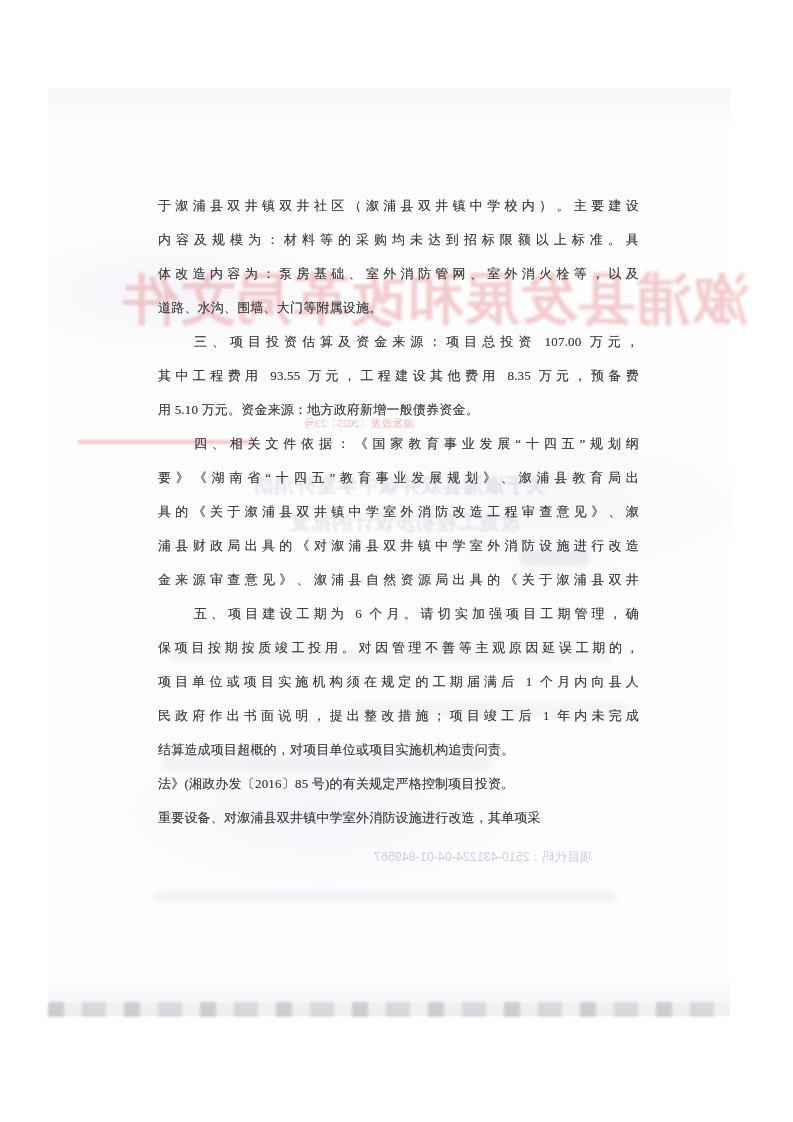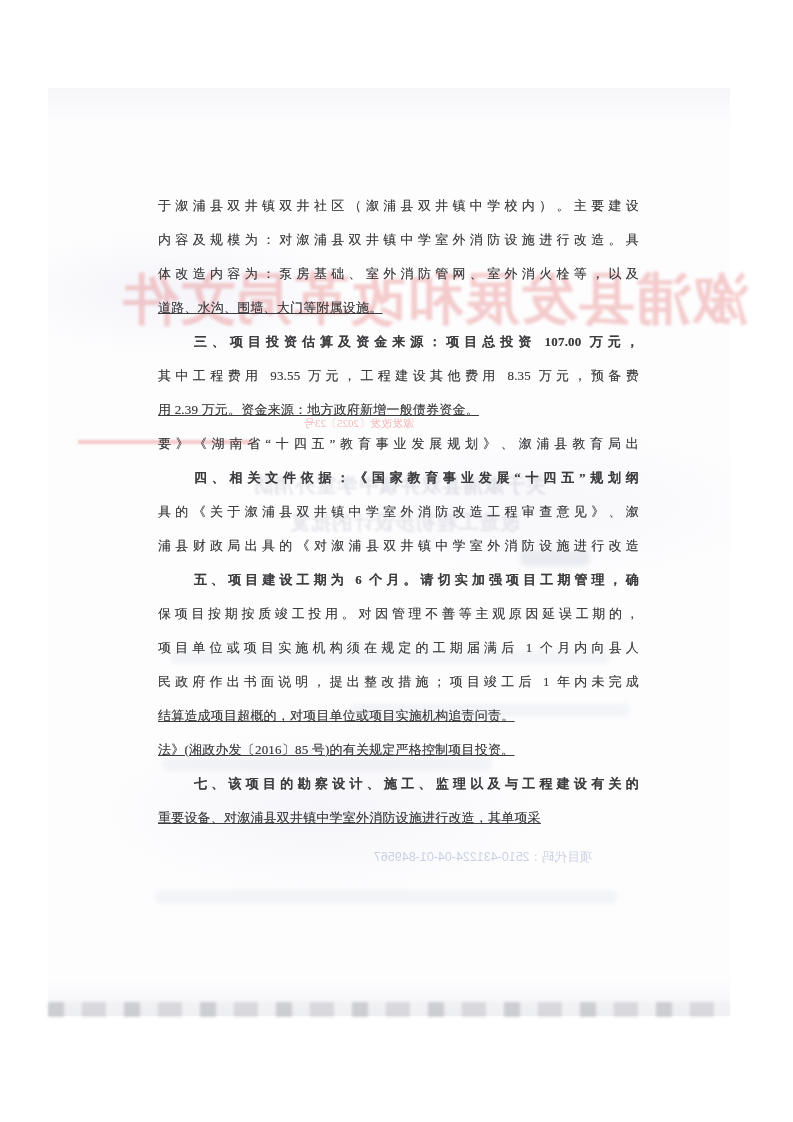--- a/index.html
+++ b/index.html
@@ -54,22 +54,22 @@
     color: #3c3c3e;
     letter-spacing: 0.2px;
     text-shadow: 0 0 0.5px rgba(70,70,75,0.55);
   }
   .tline {
     height: 34px;
     text-align: justify;
     text-align-last: justify;
     overflow: visible;
   }
-  .tline.pl { text-align-last: left; text-decoration: underline; }
-  .tline.ind { text-indent: 36px; font-weight: bold; }
+  .tline.pl { text-align-last: left; }
+  .tline.ind { text-indent: 36px; }
 
   
   .mir { transform: scaleX(-1); position: absolute; white-space: nowrap; pointer-events: none; }
   .bleed-red-header {
     left: 150px;
     top: 262px;
     width: 598px;
     font-size: 56px;
     font-weight: 700;
     font-family: "Liberation Sans", "DejaVu Sans", sans-serif;
@@ -163,33 +163,33 @@
   <div class="mir bleed-code">项目代码：2510-431224-04-01-849567</div>
 
   <div class="ghost g1"></div>
   <div class="ghost g2"></div>
   <div class="ghost g3"></div>
   <div class="ghost g4"></div>
   <div class="ghost g5"></div>
 
   <div class="textblock">
       <div class="tline">于溆浦县双井镇双井社区（溆浦县双井镇中学校内）。主要建设</div>
-      <div class="tline">内容及规模为：对溆浦县双井镇中学室外消防设施进行改造。具</div>
+      <div class="tline">内容及规模为：材料等的采购均未达到招标限额以上标准。具</div>
       <div class="tline">体改造内容为：泵房基础、室外消防管网、室外消火栓等，以及</div>
       <div class="tline pl">道路、水沟、围墙、大门等附属设施。</div>
       <div class="tline ind">三、项目投资估算及资金来源：项目总投资 107.00 万元，</div>
       <div class="tline">其中工程费用 93.55 万元，工程建设其他费用 8.35 万元，预备费</div>
-      <div class="tline pl">用 2.39 万元。资金来源：地方政府新增一般债券资金。</div>
+      <div class="tline pl">用 5.10 万元。资金来源：地方政府新增一般债券资金。</div>
+      <div class="tline ind">四、相关文件依据：《国家教育事业发展“十四五”规划纲</div>
       <div class="tline">要》《湖南省“十四五”教育事业发展规划》、溆浦县教育局出</div>
-      <div class="tline ind">四、相关文件依据：《国家教育事业发展“十四五”规划纲</div>
       <div class="tline">具的《关于溆浦县双井镇中学室外消防改造工程审查意见》、溆</div>
       <div class="tline">浦县财政局出具的《对溆浦县双井镇中学室外消防设施进行改造</div>
+      <div class="tline">金来源审查意见》、溆浦县自然资源局出具的《关于溆浦县双井</div>
       <div class="tline ind">五、项目建设工期为 6 个月。请切实加强项目工期管理，确</div>
       <div class="tline">保项目按期按质竣工投用。对因管理不善等主观原因延误工期的，</div>
       <div class="tline">项目单位或项目实施机构须在规定的工期届满后 1 个月内向县人</div>
       <div class="tline">民政府作出书面说明，提出整改措施；项目竣工后 1 年内未完成</div>
       <div class="tline pl">结算造成项目超概的，对项目单位或项目实施机构追责问责。</div>
       <div class="tline pl">法》(湘政办发〔2016〕85 号)的有关规定严格控制项目投资。</div>
-      <div class="tline ind">七、该项目的勘察设计、施工、监理以及与工程建设有关的</div>
       <div class="tline pl">重要设备、对溆浦县双井镇中学室外消防设施进行改造，其单项采</div>
     </div>
 
 </div>
 
 </body></html>

